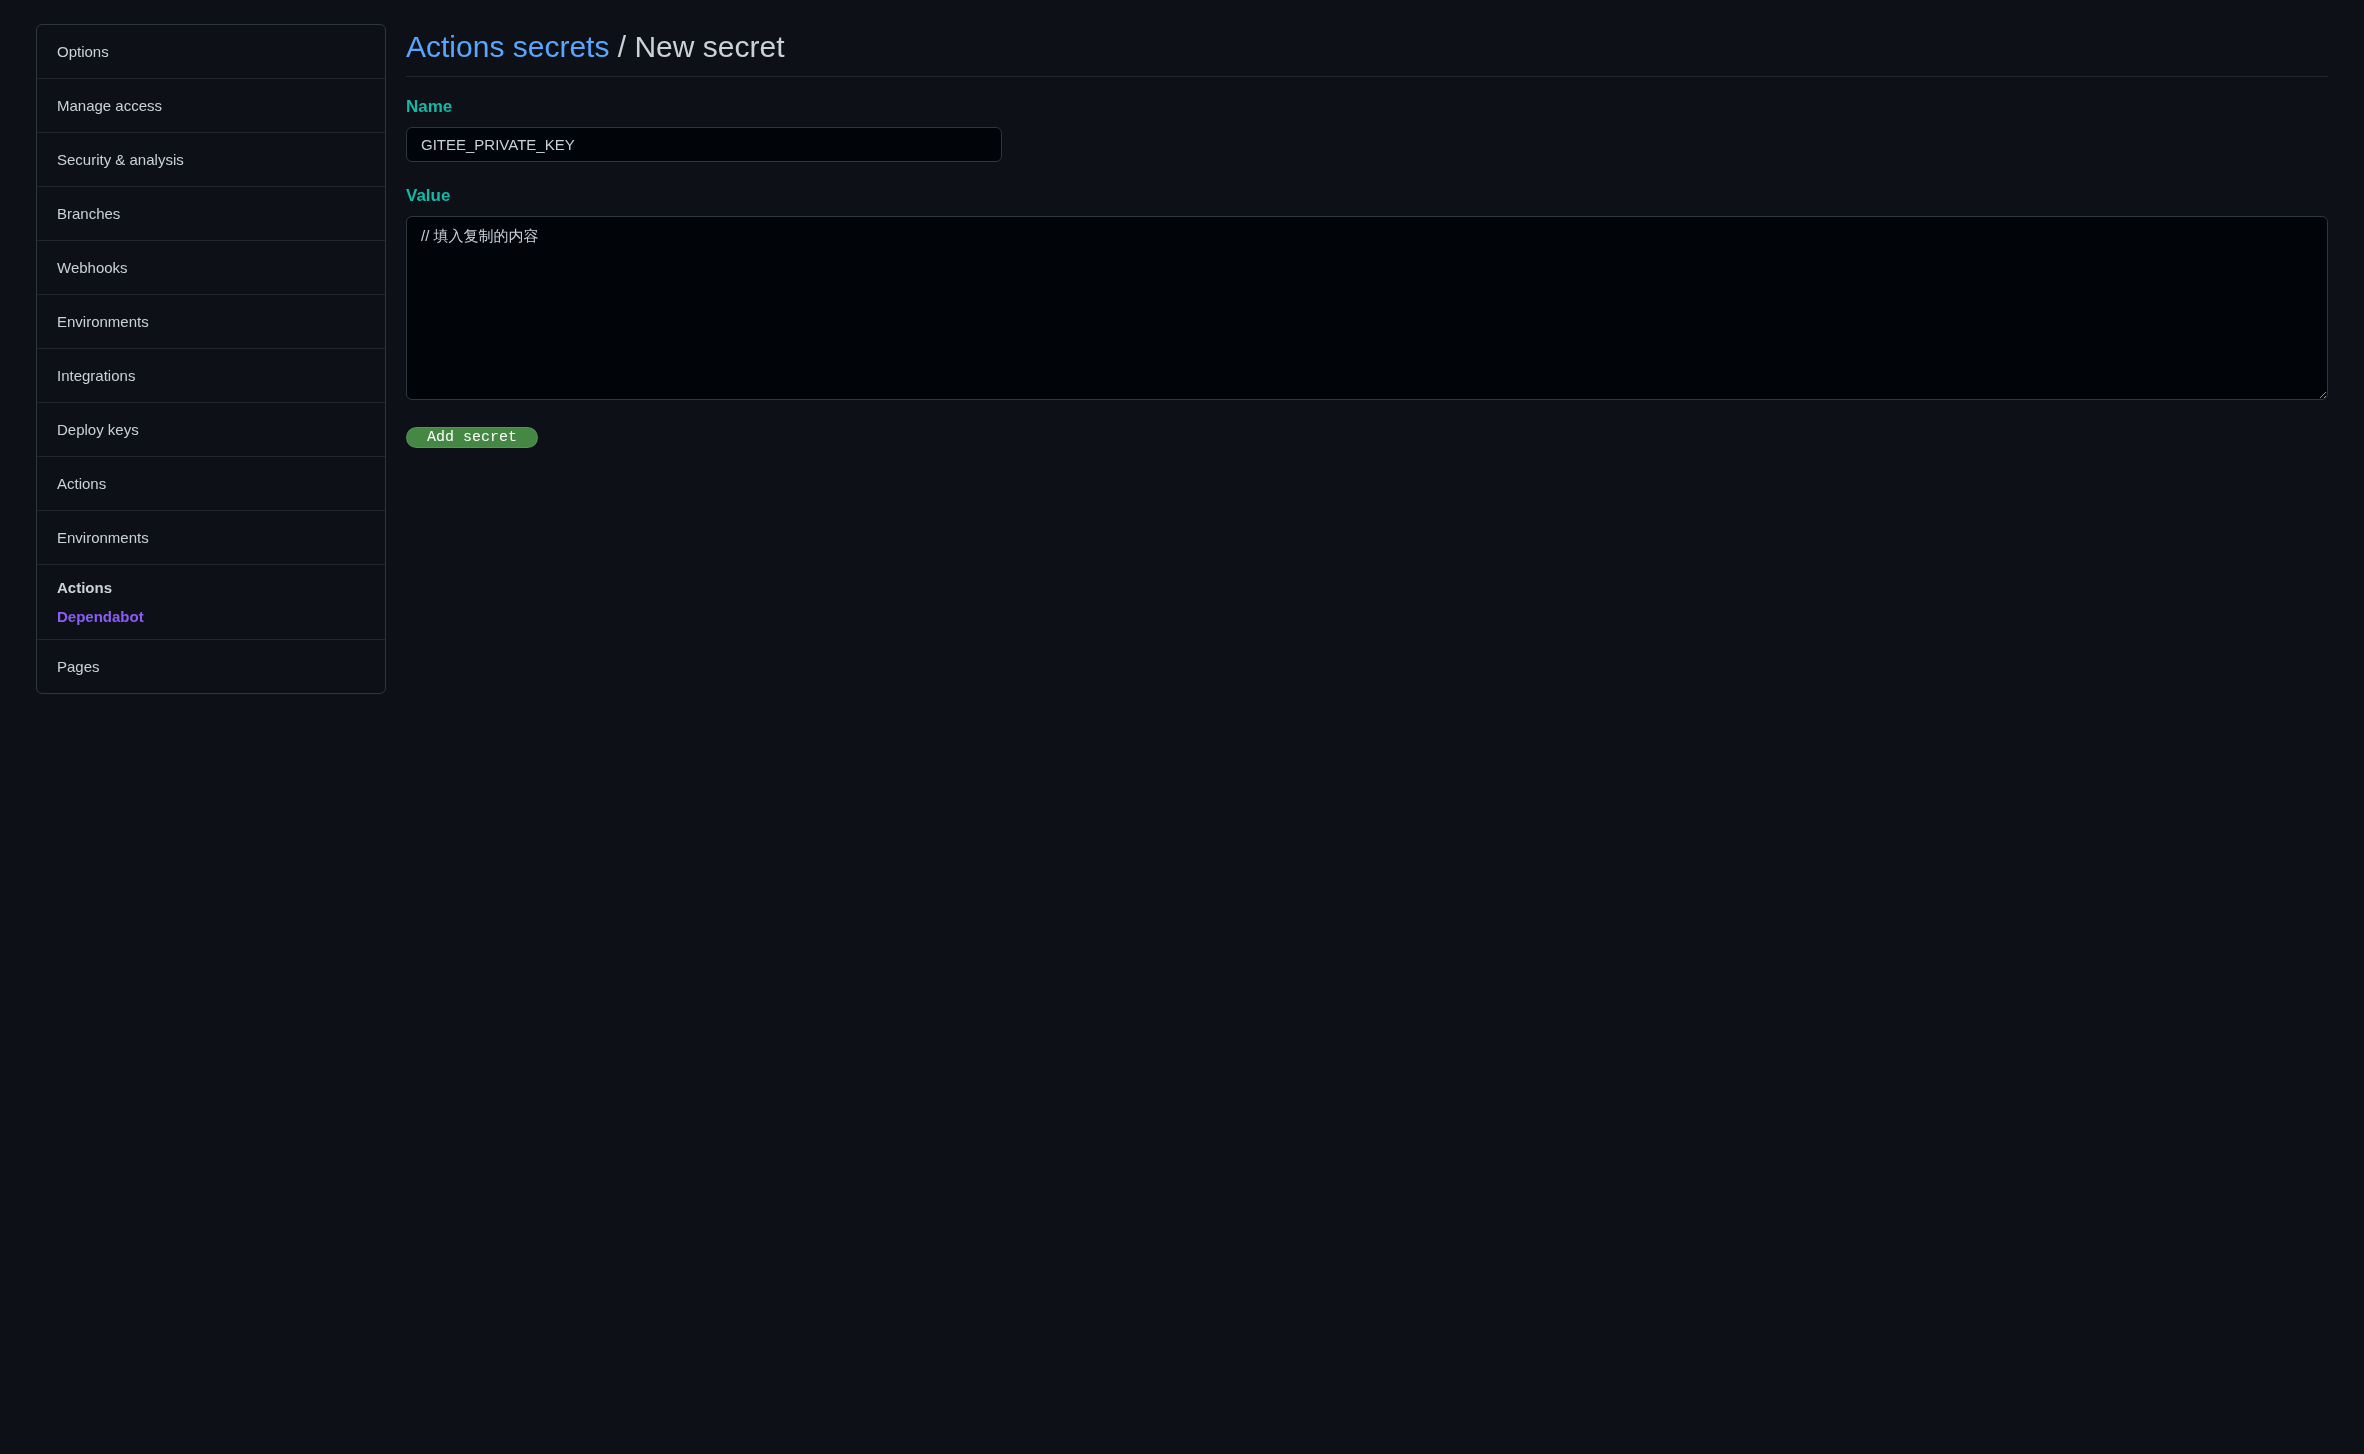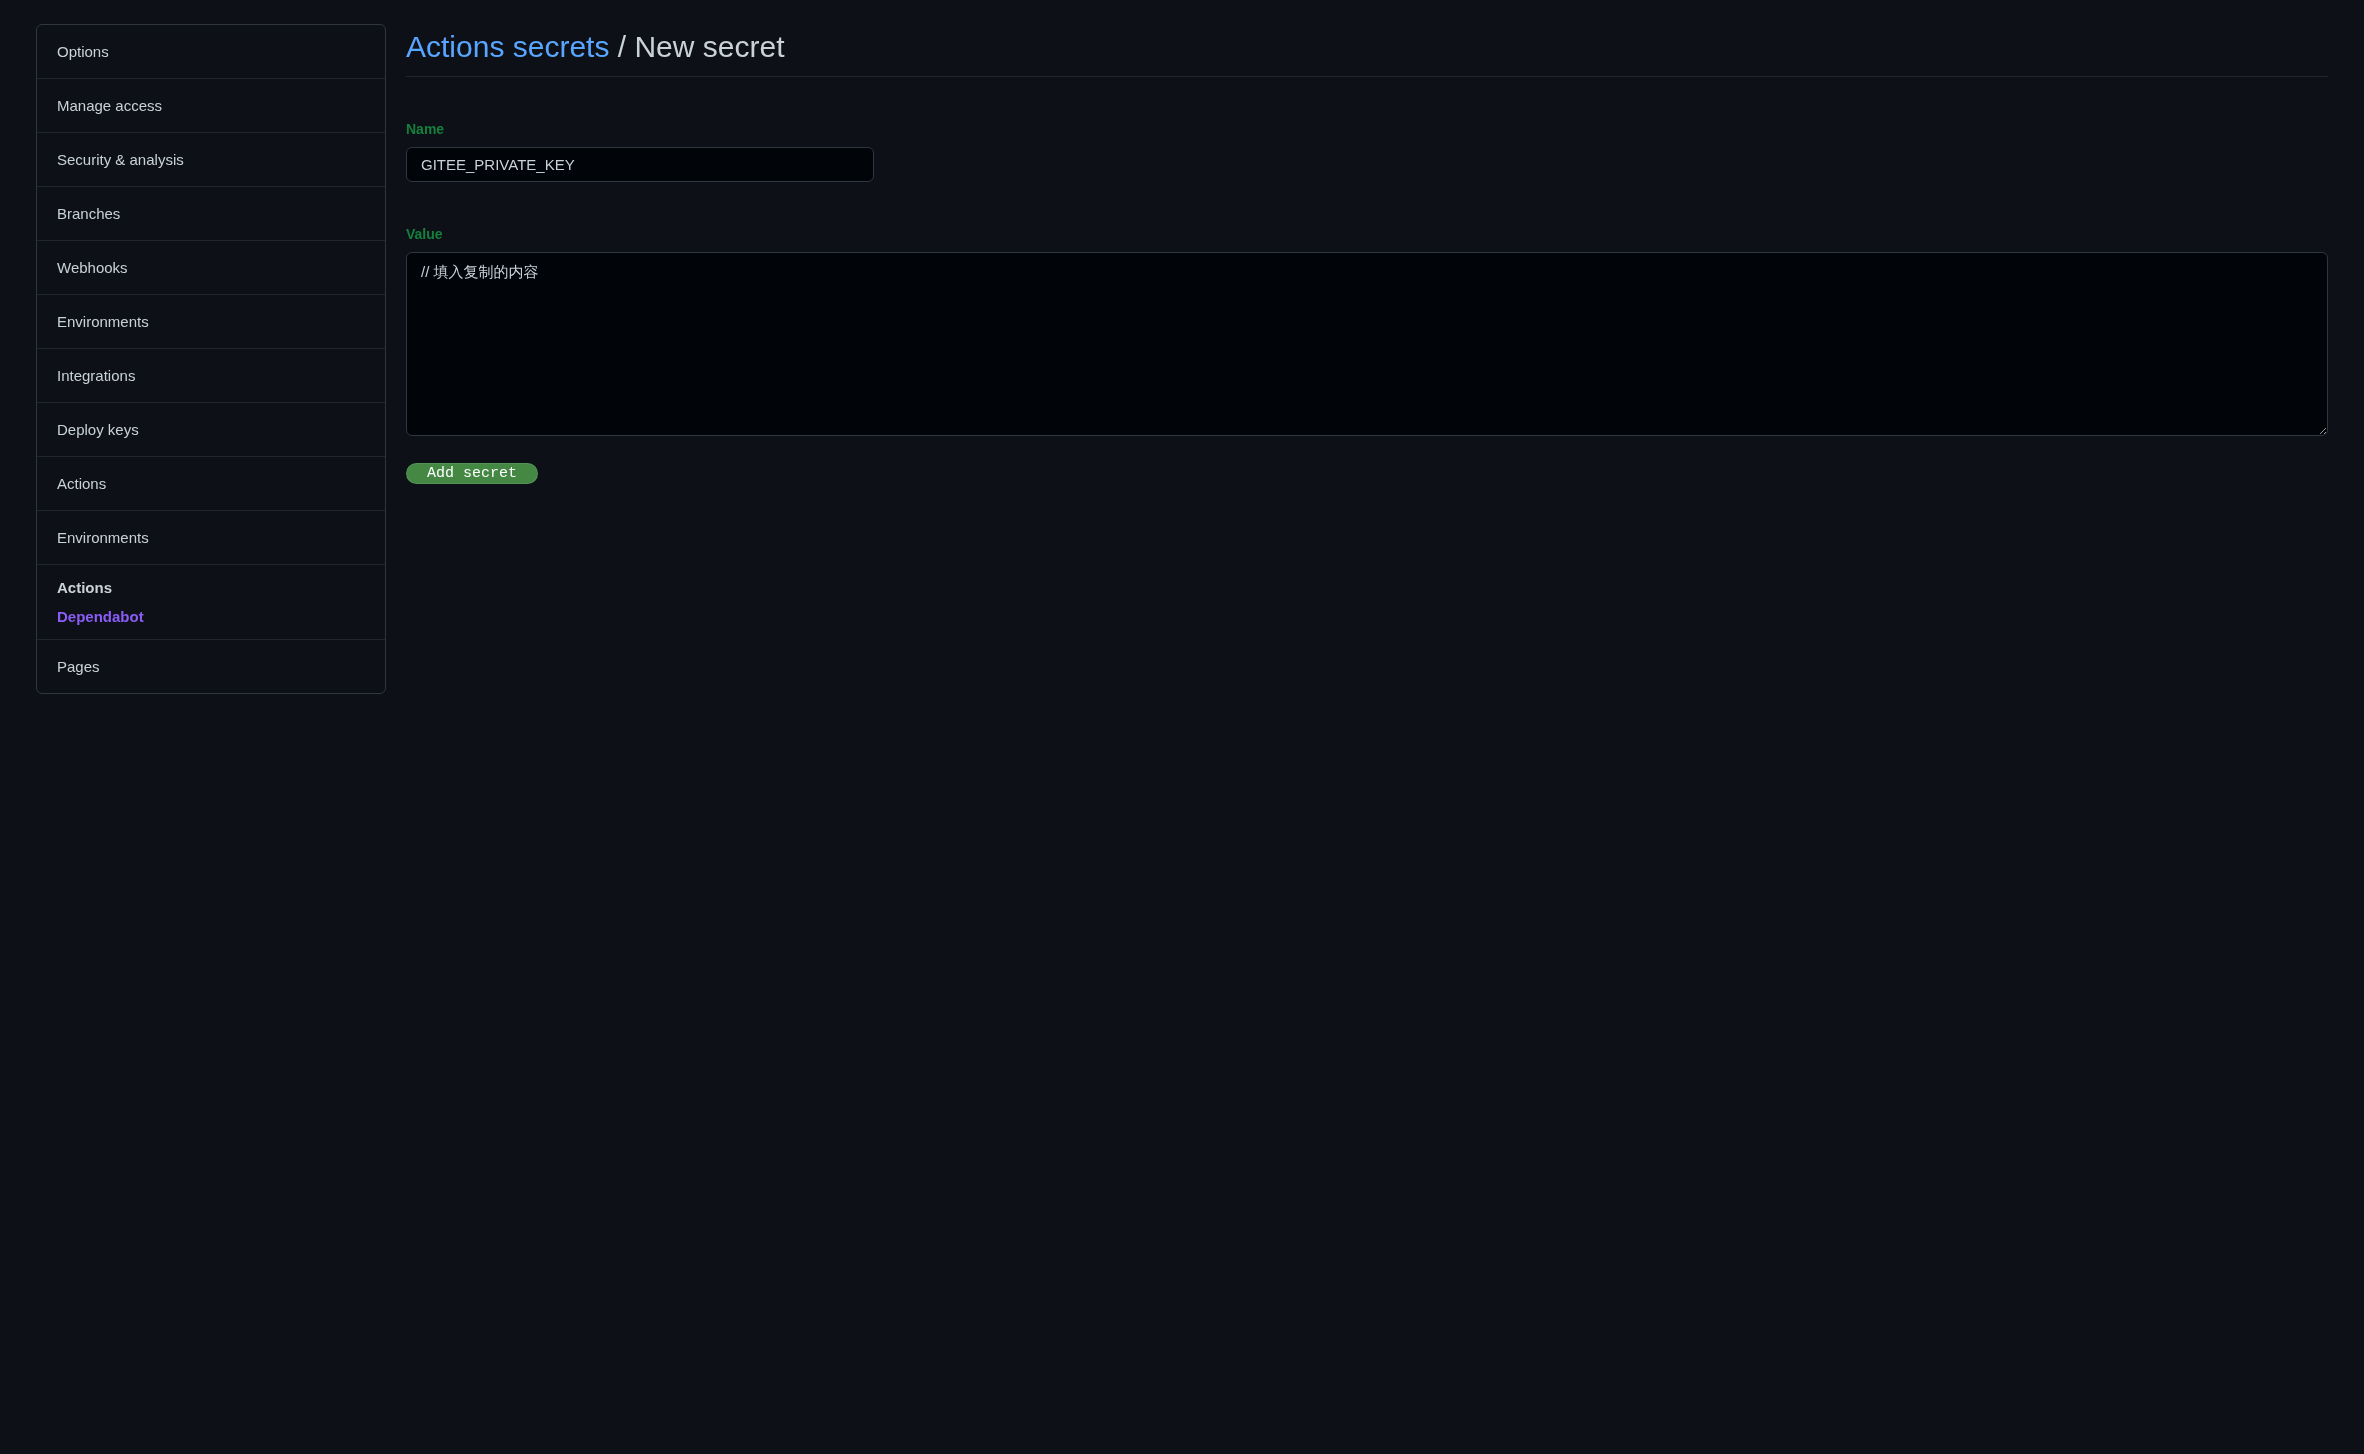--- a/index.html
+++ b/index.html
@@ -86,33 +86,32 @@
     }
     .page-title .current {
       color: #c9d1d9;
     }
     .form-group {
       margin-bottom: 24px;
     }
     .form-label {
       display: block;
       font-weight: 600;
-      font-size: 14px;
+      font-size: 17px;
       margin-bottom: 10px;
-      color: #15803d;
-      margin-top: 44px;
+      color: #14b8a6;
     }
     .text-input {
       background-color: #010409;
       border: 1px solid #30363d;
       border-radius: 6px;
       padding: 8px 14px;
       color: #c9d1d9;
       font-size: 15px;
-      width: 468px;
+      width: 596px;
       font-family: inherit;
     }
     .textarea-input {
       background-color: #010409;
       border: 1px solid #30363d;
       border-radius: 6px;
       padding: 10px 14px;
       color: #c9d1d9;
       font-size: 15px;
       width: 100%;

